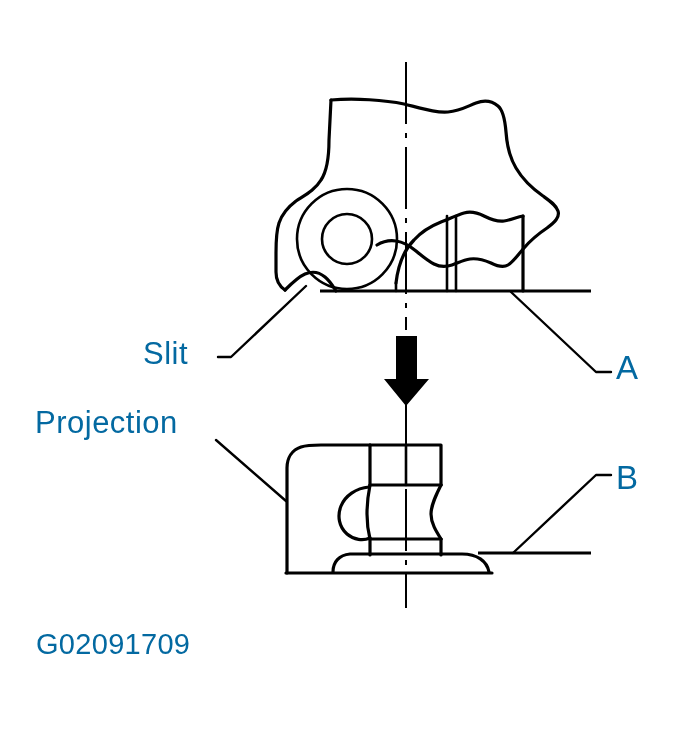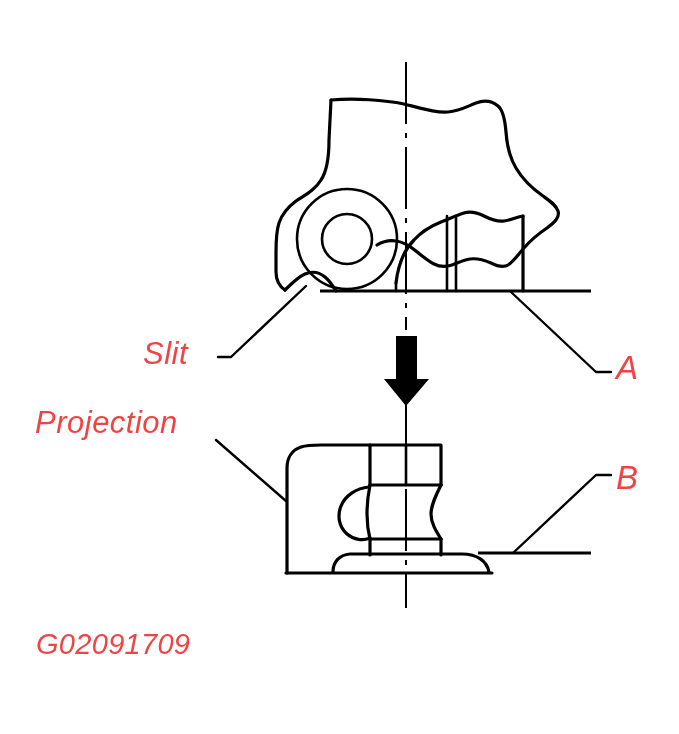--- a/index.html
+++ b/index.html
@@ -55,26 +55,25 @@
     stroke-width: 2.0;
     stroke-linecap: butt;
     stroke-dasharray: 62 9 5 9;
   }
   .arrow-solid {
     fill: #000000;
     stroke: none;
   }
   .label-text {
     position: absolute;
-    color: #ef4444;
+    color: #0369a1;
     font-family: "Liberation Sans", sans-serif;
     white-space: nowrap;
     line-height: 1;
     user-select: none;
-    font-style: italic;
   }
   #label-slit {
     left: 143px;
     top: 338px;
     font-size: 31px;
     letter-spacing: 0.5px;
   }
   #label-projection {
     left: 35px;
     top: 407px;

